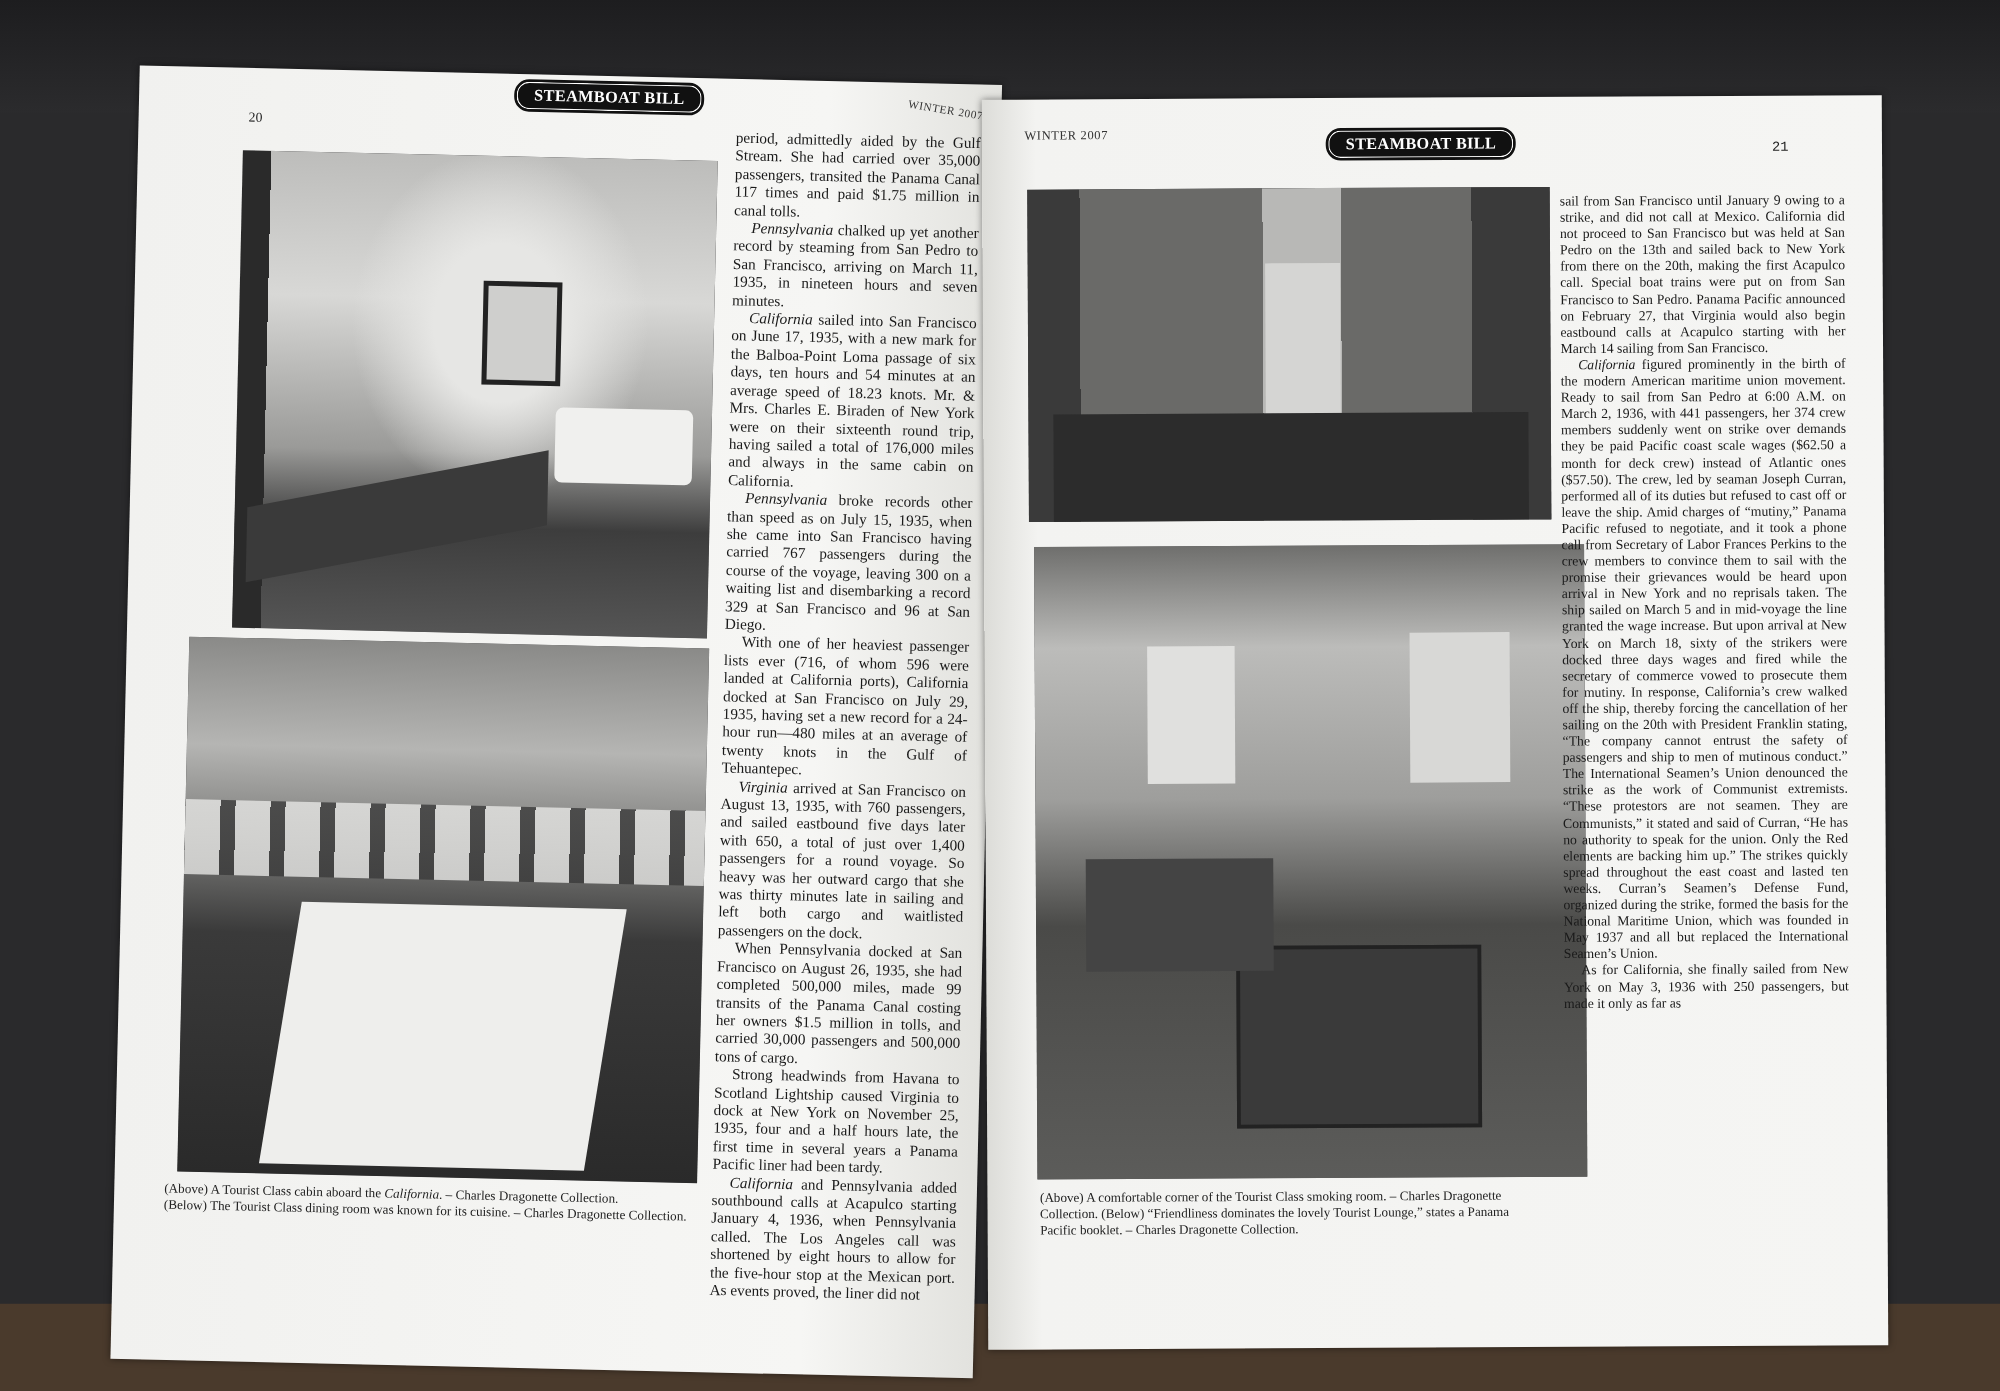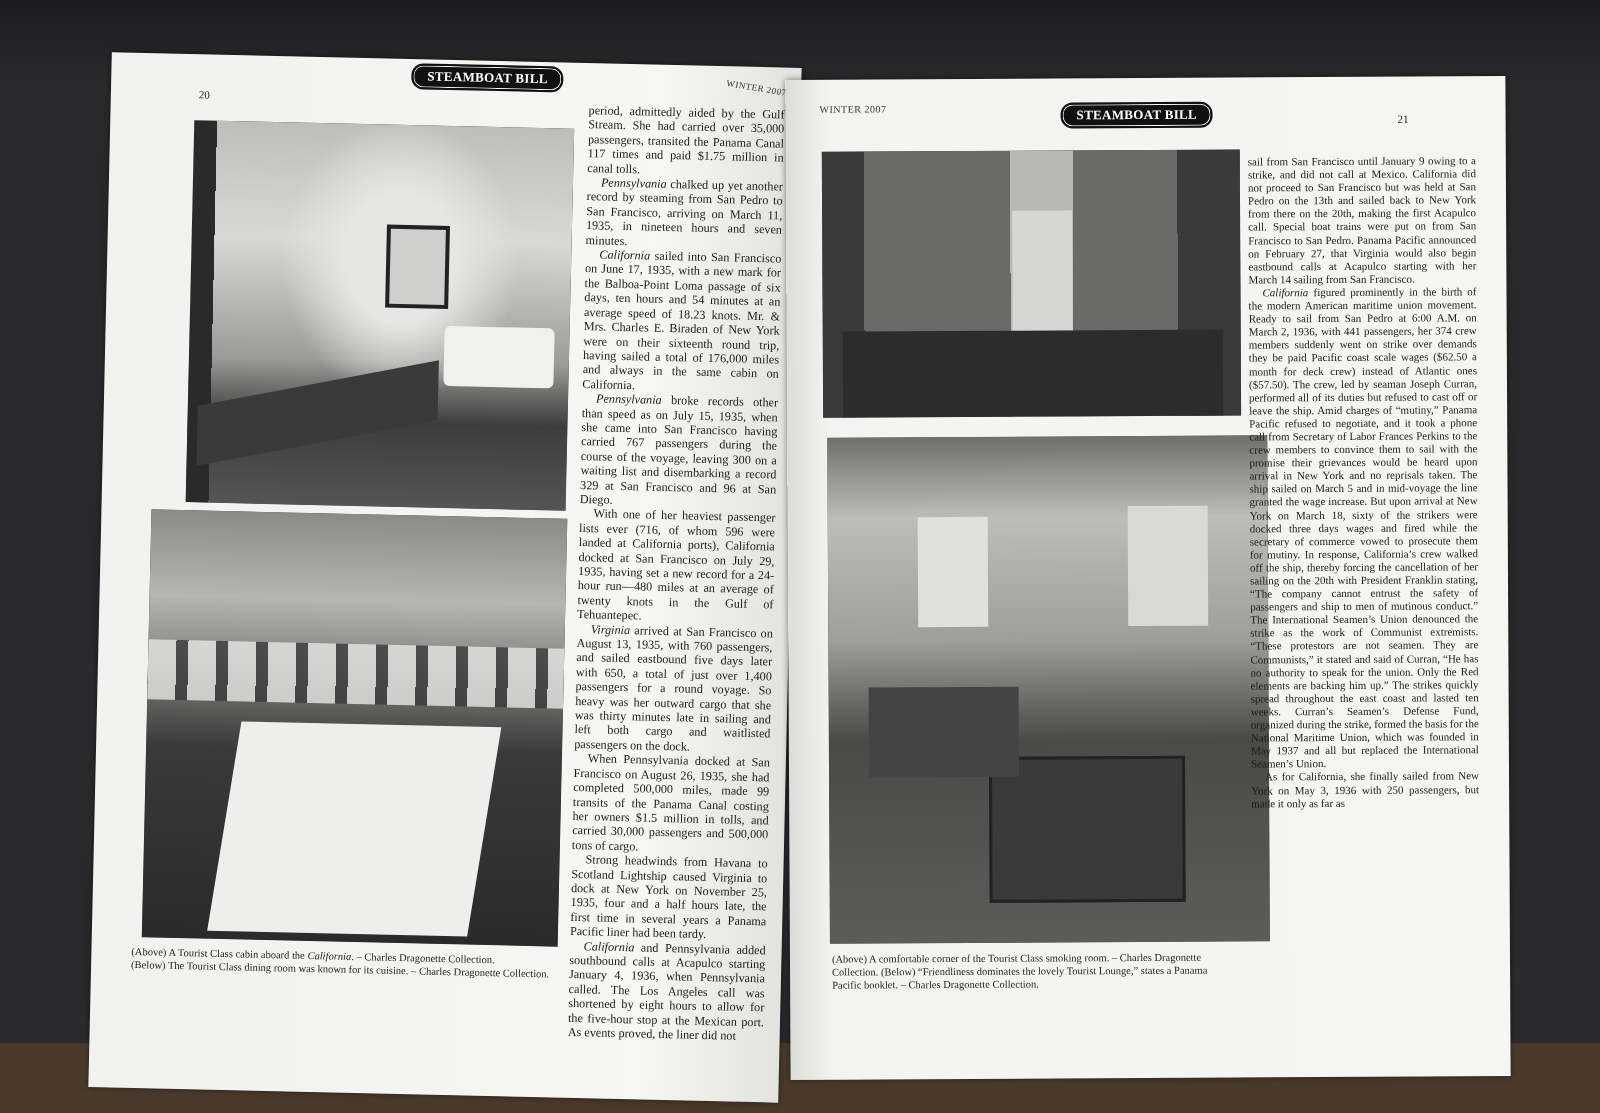--- a/index.html
+++ b/index.html
@@ -62,21 +62,21 @@
 
   <div class="caption" style="left:40px;top:892px;width:420px;">
     <span>(Above) A Tourist Class cabin aboard the </span><i>California</i><span>. – Charles Dragonette Collection.</span><br>
     <span>(Below) The Tourist Class dining room was known for its cuisine. – Charles Dragonette Collection.</span>
   </div>
 </div>
 
 <div class="page page-right">
   <div class="season" style="left:34px;top:24px;">WINTER 2007</div>
   <div class="masthead" style="left:275px;top:24px;">STEAMBOAT BILL</div>
-  <div class="pagenum" style="left:612px;top:36px;">21</div>
+  <div class="pagenum" style="left:632px;top:36px;font-family:Liberation Mono, monospace;">21</div>
 
   <div class="photo" style="left:36px;top:72px;width:418px;height:266px;">
     <div class="ph-inner" style="background:
       linear-gradient(90deg,#3a3a3a 0 10%,#6a6a68 10% 45%,#b8b8b6 45% 60%,#6a6a68 60% 85%,#3a3a3a 85%),
       #555;"></div>
     <div style="position:absolute;left:190px;top:60px;width:60px;height:140px;background:#d5d5d3;"></div>
     <div style="position:absolute;left:20px;top:180px;width:380px;height:86px;background:#2c2c2c;"></div>
   </div>
 
   <div class="photo" style="left:40px;top:358px;width:440px;height:506px;">

